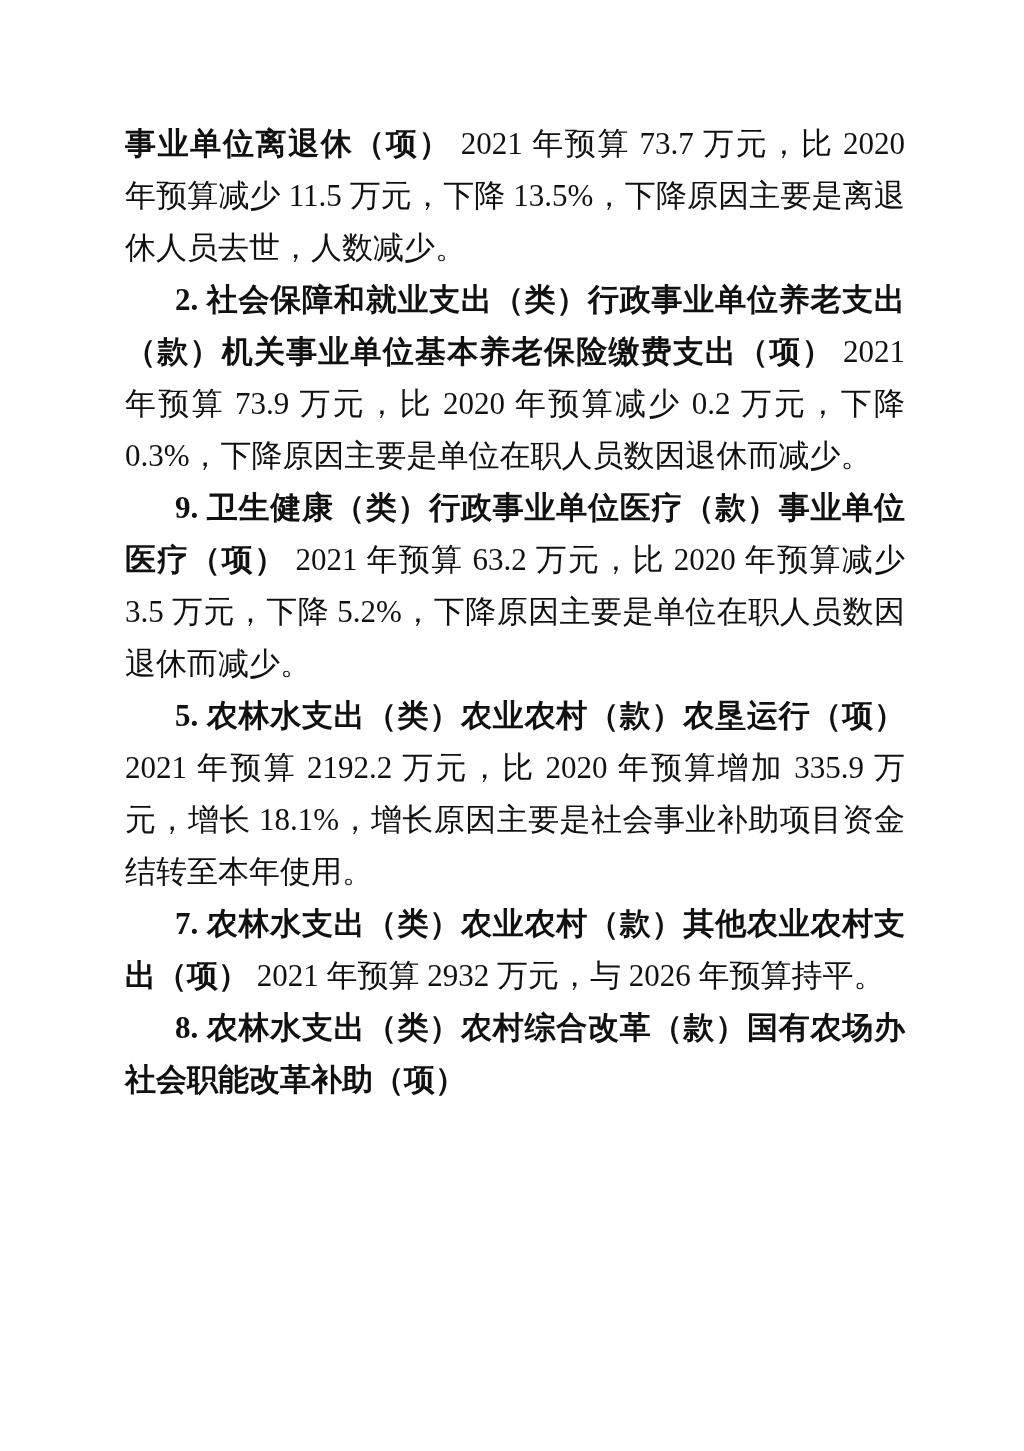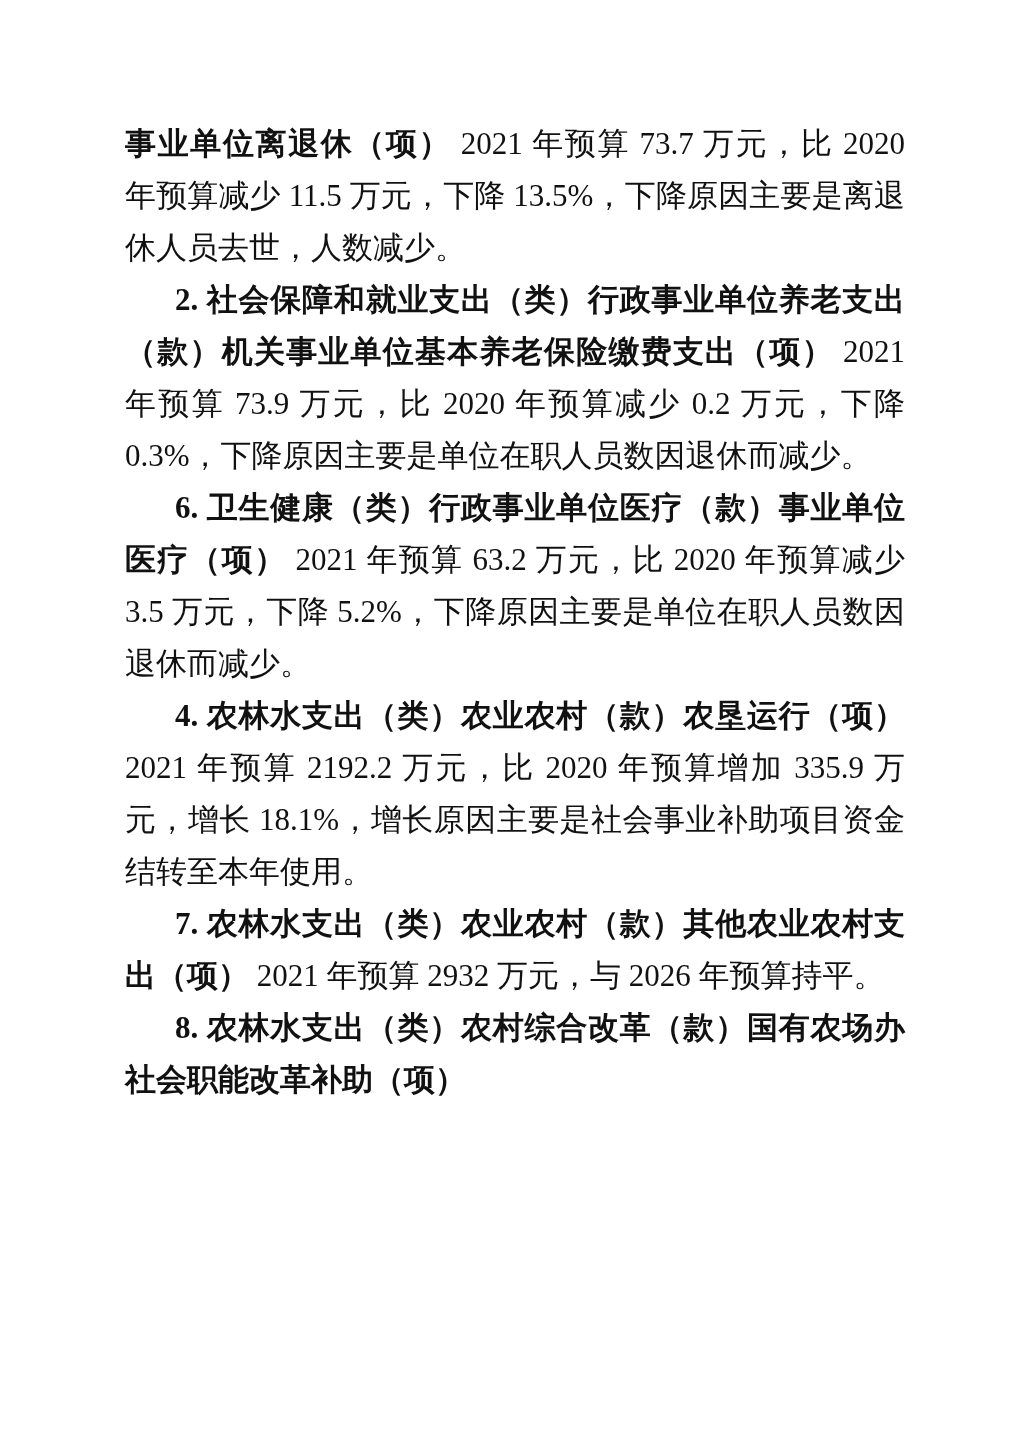--- a/index.html
+++ b/index.html
@@ -50,23 +50,23 @@
 </style>
 </head>
 <body>
 
 <div class="page">
   <main class="content">
     <p class="para first"><span class="head">事业单位离退休（项）</span><span> 2021 年预算 73.7 万元，比 2020 年预算减少 11.5 万元，下降 13.5%，下降原因主要是离退休人员去世，人数减少。</span></p>
 
     <p class="para"><span class="head">2. 社会保障和就业支出（类）行政事业单位养老支出（款）机关事业单位基本养老保险缴费支出（项）</span><span> 2021 年预算 73.9 万元，比 2020 年预算减少 0.2 万元，下降 0.3%，下降原因主要是单位在职人员数因退休而减少。</span></p>
 
-    <p class="para"><span class="head">6. 卫生健康（类）行政事业单位医疗（款）事业单位医疗（项）</span><span> 2021 年预算 63.2 万元，比 2020 年预算减少 3.5 万元，下降 5.2%，下降原因主要是单位在职人员数因退休而减少。</span></p>
+    <p class="para"><span class="head">9. 卫生健康（类）行政事业单位医疗（款）事业单位医疗（项）</span><span> 2021 年预算 63.2 万元，比 2020 年预算减少 3.5 万元，下降 5.2%，下降原因主要是单位在职人员数因退休而减少。</span></p>
 
-    <p class="para"><span class="head">4. 农林水支出（类）农业农村（款）农垦运行（项）</span><span> 2021 年预算 2192.2 万元，比 2020 年预算增加 335.9 万元，增长 18.1%，增长原因主要是社会事业补助项目资金结转至本年使用。</span></p>
+    <p class="para"><span class="head">5. 农林水支出（类）农业农村（款）农垦运行（项）</span><span> 2021 年预算 2192.2 万元，比 2020 年预算增加 335.9 万元，增长 18.1%，增长原因主要是社会事业补助项目资金结转至本年使用。</span></p>
 
 
 
     <p class="para"><span class="head">7. 农林水支出（类）农业农村（款）其他农业农村支出（项）</span><span> 2021 年预算 2932 万元，与 2026 年预算持平。</span></p>
 
     <p class="para"><span class="head">8. 农林水支出（类）农村综合改革（款）国有农场办社会职能改革补助（项）</span></p>
   </main>
 
   <div class="page-number">24</div>
 </div>

